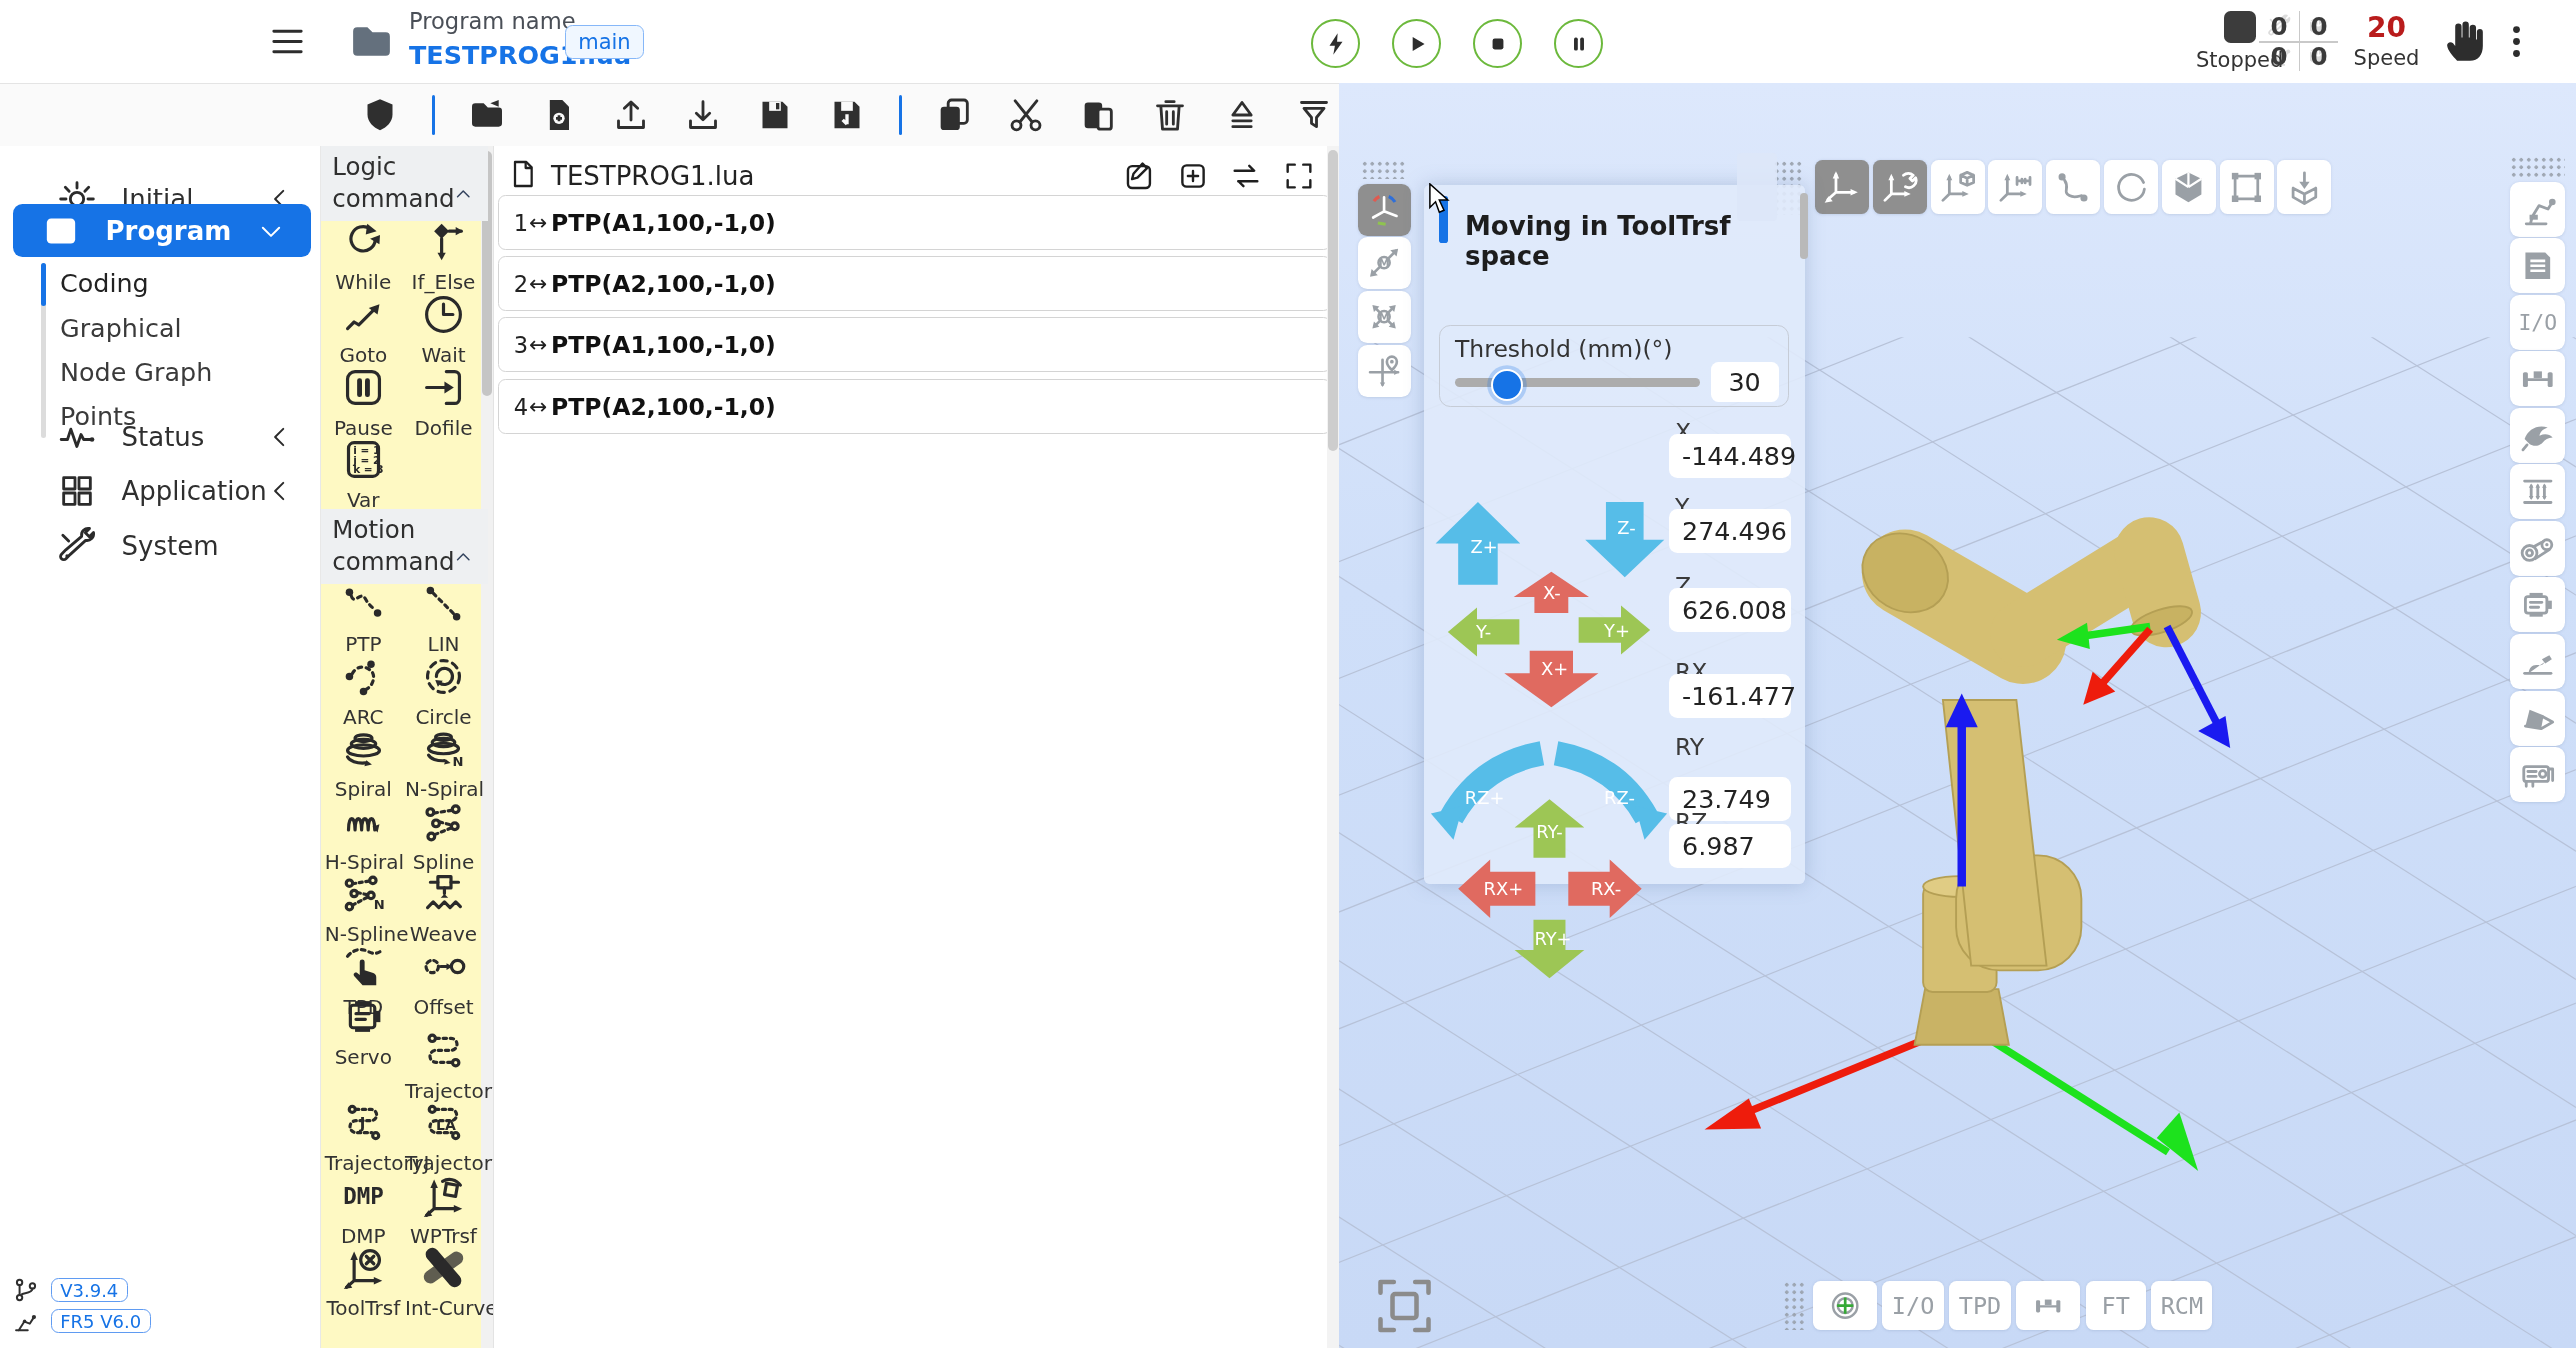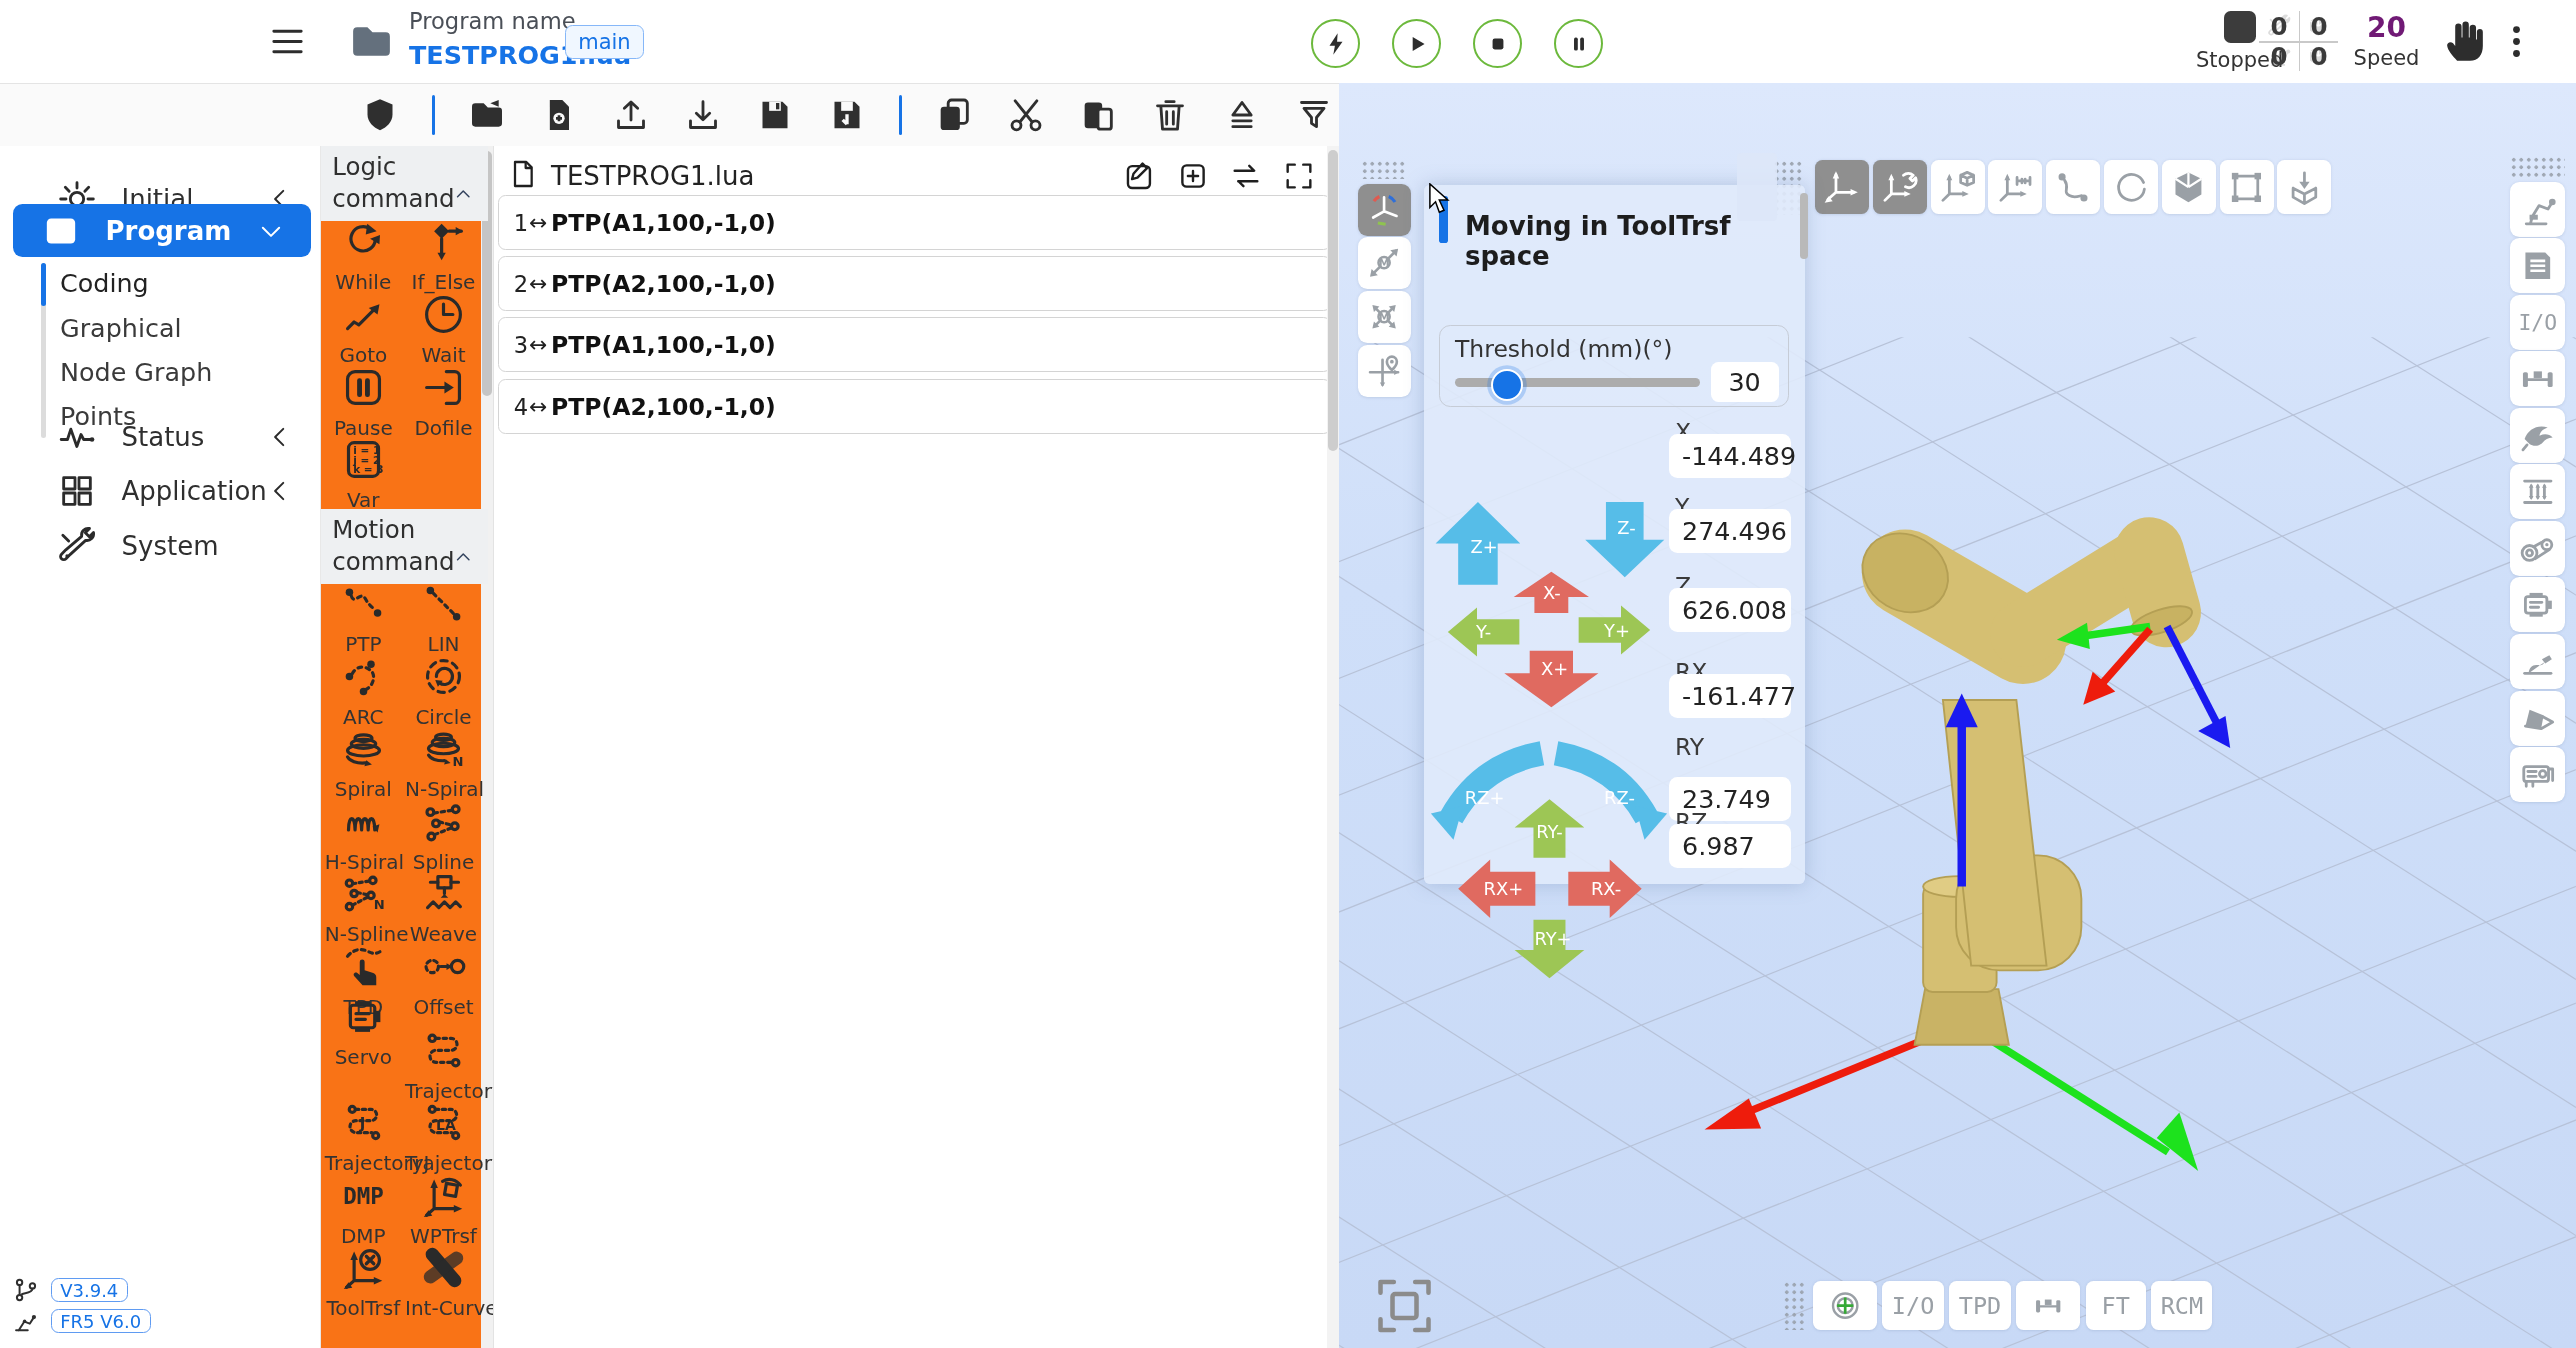--- a/index.html
+++ b/index.html
@@ -25,21 +25,21 @@
   .st-stop{left:2196px;top:11.3px;width:87px;text-align:center;}
   .st-stop .sq{width:32px;height:32px;border-radius:6.6px;background:#3c3c3c;margin:0 auto;}
   .st-stop .lbl{margin-top:4.7px;font-size:21px;color:#333;}
   .quad{left:2259px;top:11.3px;width:79px;height:60px;}
   .quad .vline{position:absolute;left:50%;top:0;width:1.9px;height:100%;background:#c9c9c9;}
   .quad .hline{position:absolute;top:50%;left:0;height:1.9px;width:100%;background:#c9c9c9;}
   .quad .cell{position:absolute;width:40px;height:30px;display:flex;align-items:center;justify-content:center;
       font-size:24.5px;font-weight:bold;color:#3a3a3a;}
   .quad .bgic{position:absolute;width:24.5px;height:24.5px;color:#777;opacity:.25;}
   .speedbox{left:2349px;top:11.3px;width:75px;text-align:center;}
-  .speedbox .val{font-size:28px;font-weight:bold;color:#701a75;}
+  .speedbox .val{font-size:28px;font-weight:bold;color:#b91c1c;}
   .speedbox .lbl{font-size:21px;color:#333;margin-top:1.9px;}
   .hand-jog{left:2438px;top:13px;width:51px;height:53px;color:#2d2d2d;cursor:pointer;}
   .kebab{left:2496px;top:17px;width:41px;height:49px;color:#2d2d2d;cursor:pointer;}
 
   
   .toolbar{left:0;top:84px;width:2576px;height:62px;background:#fafafa;border-bottom:0.9px solid #dcdcdc;}
   .tb-strip{position:absolute;top:0;height:62px;display:flex;align-items:center;gap:32px;}
   #tb-left{left:360px;}
   #tb-right{right:17px;gap:24.5px;}
   .tb-icon{width:40px;height:40px;color:#2f2f2f;cursor:pointer;}
@@ -58,21 +58,21 @@
   .side-active .sic{margin-left:28px;}
   .subtrack{left:41px;width:4.7px;background:#dcdcdc;border-radius:2.8px;}
   .subtrack .on{position:absolute;left:0;top:0;width:4.7px;background:var(--accent);border-radius:2.8px;}
   .sub-item{position:absolute;left:60px;font-size:25.4px;color:#3a3a3a;cursor:pointer;}
   .ver-row{position:absolute;left:11.3px;display:flex;align-items:center;gap:9.4px;}
   .ver-row .vic{width:30px;height:28px;color:#2f2f2f;}
   .ver-badge{border:1.9px solid #5f9bf2;border-radius:7.5px;color:var(--accent);font-size:18px;
       padding:0.9px 8.5px;background:#fff;cursor:pointer;}
 
   
-  .palette{left:321px;top:146px;width:172px;height:1203px;background:#f97316;border-right:0.9px solid #e3e3e3;overflow:hidden;}
+  .palette{left:321px;top:146px;width:172px;height:1203px;background:#fef9c3;border-right:0.9px solid #e3e3e3;overflow:hidden;}
   .pal-head{position:absolute;left:0;width:156px;background:#eef0f2;color:#2f2f2f;
       font-size:24.5px;line-height:32px;padding:4.7px 0 6.6px 11.3px;}
   .pal-head .chev{position:absolute;right:13px;top:38px;width:24.5px;height:21px;color:#33435e;}
   .pal-item{position:absolute;width:77px;text-align:center;cursor:pointer;}
   .pal-item .pic{width:47px;height:45px;margin:0 auto;color:#2a2a2a;}
   .pal-item .plbl{font-size:20px;color:#333;margin-top:1.9px;white-space:nowrap;}
   .pal-scroll{position:absolute;right:0;top:0;width:12.2px;height:100%;background:#f1f1f1;}
   .pal-thumb{position:absolute;right:0.9px;top:4.7px;width:10.4px;height:245px;background:#c5c5c5;border-radius:5.7px;}
 
   

